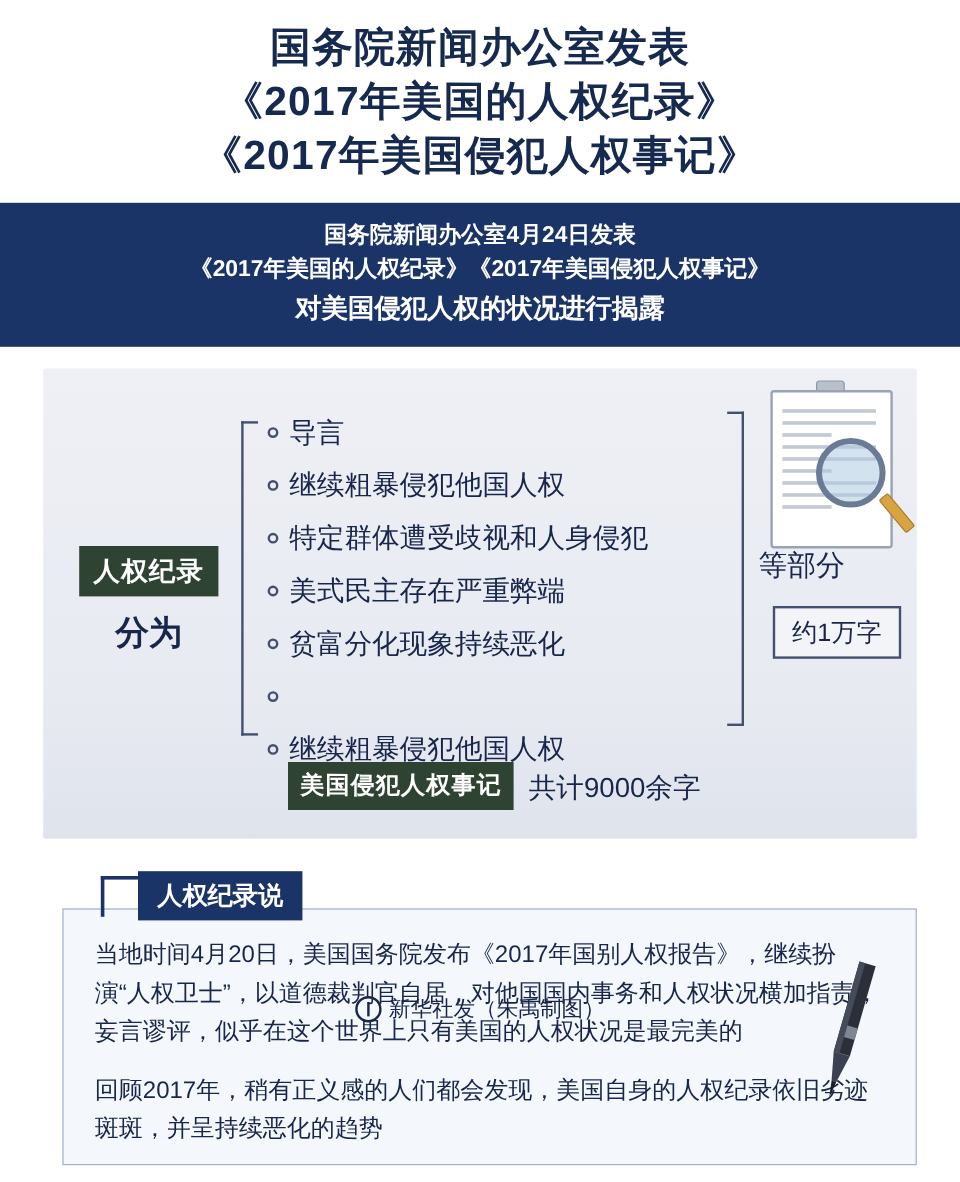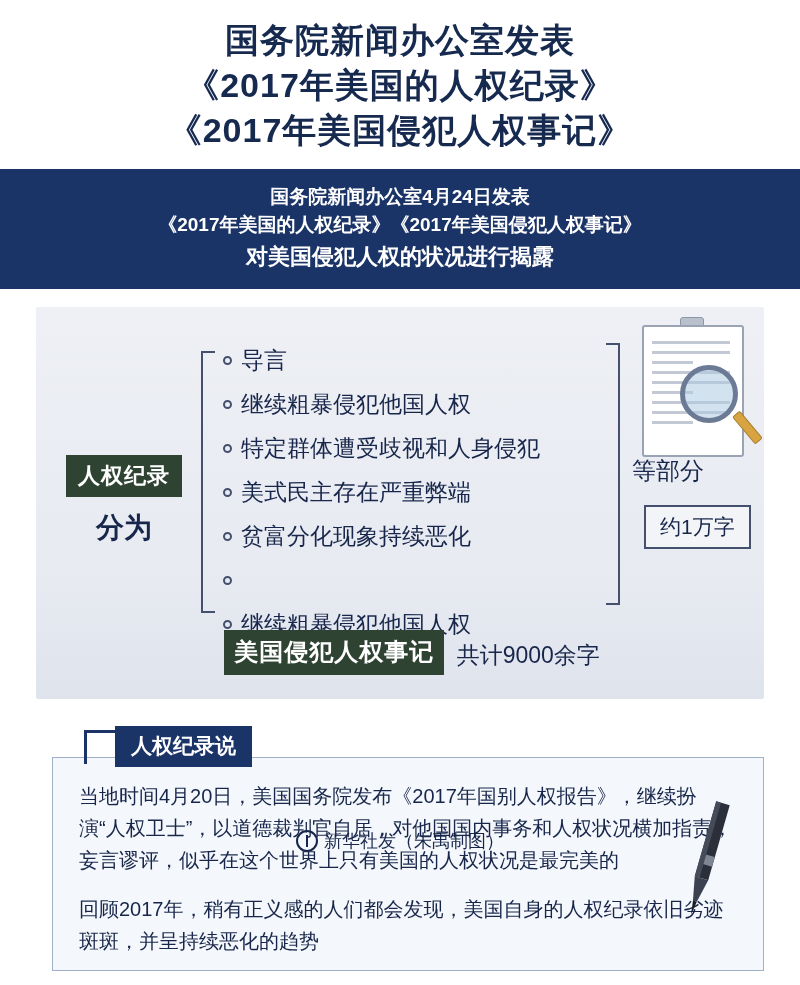--- a/index.html
+++ b/index.html
@@ -231,21 +231,21 @@
 
   
   .panel-bottom {
     position: absolute;
     left: 0;
     bottom: 24px;
     width: 100%;
     text-align: center;
   }
   .panel-bottom .tag-dark {
-    font-size: 24px;
+    font-size: 20px;
     padding: 6px 10px 7px 10px;
     margin-left: 24px;
   }
   .panel-bottom .after {
     font-size: 23px;
     color: #17264a;
     margin-left: 8px;
     vertical-align: middle;
   }
 

